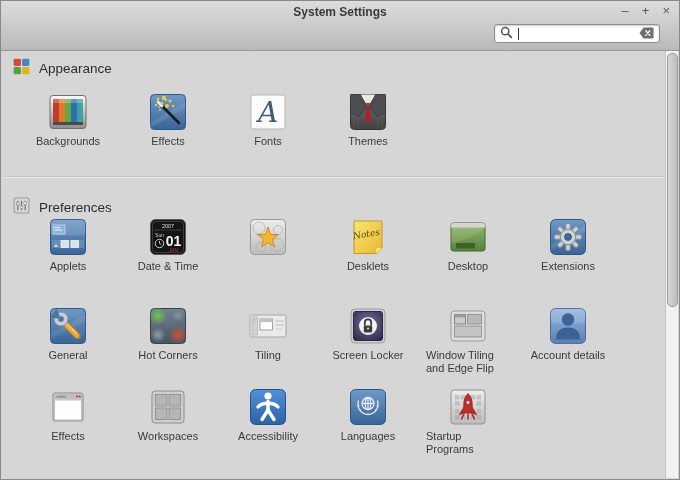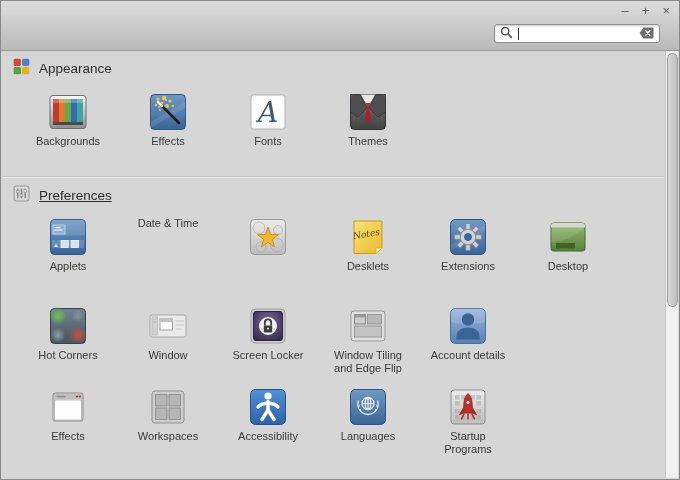--- a/index.html
+++ b/index.html
@@ -26,27 +26,27 @@
   .caret{width:1px;height:12px;background:#333;margin-left:5px;}
   
   .section-header{position:absolute;left:12px;display:flex;align-items:center;
     gap:9px;font-size:13.5px;color:#2d2d2d;}
   .sep{position:absolute;top:175px;left:1px;right:15px;height:1px;
     background:#c7c7c7;box-shadow:0 1px 0 rgba(255,255,255,.45);}
   .row{position:absolute;left:17px;display:flex;}
   .tile{width:100px;display:flex;flex-direction:column;align-items:center;cursor:default;}
   .ticon{width:40px;height:40px;margin-bottom:3px;}
   .ticon svg{display:block;}
-  .tlabel{font-size:11px;color:#3a3a3a;text-align:center;line-height:1.18;max-width:84px;}
+  .tlabel{font-size:11px;color:#3a3a3a;line-height:1.18;max-width:84px;}
   .rowA{top:91px;}
   .rowP1{top:216px;}
   .rowP2{top:305px;}
   .rowP3{top:386px;}
   .hdr1{top:57px;}
-  .hdr2{top:184px;text-decoration:underline;}
+  .hdr2{top:196px;}
   
   .scrollbar{position:absolute;top:50px;right:1px;bottom:1px;width:13px;
     background:#f1f1f1;border-left:1px solid #c5c5c5;box-sizing:border-box;}
   .scroll-thumb{position:absolute;top:2px;left:1px;width:9px;height:252px;
     background:linear-gradient(90deg,#d6d6d6,#bdbdbd);
     border:1px solid #9c9c9c;border-radius:5px;}
   .defs-holder{position:absolute;width:0;height:0;overflow:hidden;}
 </style>
 </head>
 <body>
@@ -104,20 +104,21 @@
           <stop offset="1" stop-color="#d84a3a" stop-opacity="0"></stop>
         </radialGradient>
       <radialGradient id="rGreyR">
           <stop offset="0" stop-color="#aebbc4"></stop>
           <stop offset="1" stop-color="#aebbc4" stop-opacity="0"></stop>
         </radialGradient>
     </defs>
   </svg>
 
   <div class="header">
+    <div class="title">System Settings</div>
     <div class="winctrls">
       <span>–</span>
       <span>+</span>
       <span>×</span>
     </div>
     <div class="search-entry">
       <span>
         <svg width="13" height="13" viewBox="0 0 13 13">
             <circle cx="5.2" cy="5.2" r="3.6" fill="none" stroke="#555" stroke-width="1.5"></circle>
             <line x1="8" y1="8" x2="11.4" y2="11.4" stroke="#555" stroke-width="1.7" stroke-linecap="round"></line>
@@ -247,20 +248,34 @@
             <rect x="6.5" y="12.5" width="8" height="1.2" fill="#e6eef6"></rect>
             <rect x="4" y="23" width="32" height="8" fill="#7fa0c4" opacity="0.55"></rect>
             <rect x="13" y="23.5" width="7.5" height="7" fill="#d9e2ea" stroke="#f2f6fa" stroke-width="0.8"></rect>
             <rect x="23" y="23.5" width="7.5" height="7" fill="#d9e2ea" stroke="#f2f6fa" stroke-width="0.8"></rect>
             <polygon points="6,30 10,30 8,26.5" fill="#cfe0ef"></polygon>
           </svg>
       </span>
       <span class="tlabel">Applets</span>
     </div>
     <div class="tile">
+      <span class="ticon">
+        <svg width="40" height="40" viewBox="0 0 40 40">
+            <rect x="2.5" y="2.5" width="35" height="35" rx="5" fill="#141414" stroke="#5a5a5a"></rect>
+            <rect x="4.5" y="4.5" width="31" height="31" rx="3.5" fill="none" stroke="#3c3c3c"></rect>
+            <text x="20" y="10.5" font-size="5.5" fill="#e0e0e0" text-anchor="middle">2007</text>
+            <line x1="6" y1="13" x2="34" y2="13" stroke="#3a3a3a"></line>
+            <text x="11.5" y="19.5" font-size="5" fill="#cfcfcf" text-anchor="middle">Sun</text>
+            <circle cx="11.5" cy="26.5" r="4.2" fill="#0a0a0a" stroke="#cfcfcf"></circle>
+            <line x1="11.5" y1="26.5" x2="11.5" y2="23.8" stroke="#cfcfcf" stroke-width="0.9"></line>
+            <line x1="11.5" y1="26.5" x2="13.5" y2="27.5" stroke="#cfcfcf" stroke-width="0.9"></line>
+            <text x="25.5" y="29" font-size="14" font-weight="bold" fill="#f5f5f5" text-anchor="middle">01</text>
+            <text x="25.5" y="34.5" font-size="4.8" fill="#c0392b" text-anchor="middle">JAN</text>
+          </svg>
+      </span>
       <span class="tlabel">Date &amp; Time</span>
     </div>
     <div class="tile">
       <span class="ticon">
         <svg width="40" height="40" viewBox="0 0 40 40">
             <rect x="2.5" y="2.5" width="35" height="35" rx="4" fill="url(#gGrey)" stroke="#999"></rect>
             <g fill="none" stroke="#ababab" opacity="0.7">
               <circle cx="11" cy="11" r="6"></circle>
               <circle cx="30" cy="13" r="4.5"></circle>
               <circle cx="13" cy="30" r="5"></circle>
@@ -272,20 +287,31 @@
     </div>
     <div class="tile">
       <span class="ticon">
         <svg width="40" height="40" viewBox="0 0 40 40">
             <path d="M6,4 H34 V31 L28,36.5 H6 Z" fill="url(#gYellow)" stroke="#c2992b"></path>
             <polygon points="34,31 28,36.5 28,31" fill="#fdf0a6" stroke="#d8b23a" stroke-width="0.7"></polygon>
             <text x="19" y="20" font-size="9" font-style="italic" font-family="DejaVu Serif, Liberation Serif, serif" fill="#5d4a12" text-anchor="middle" transform="rotate(-10 19 20)">Notes</text>
           </svg>
       </span>
       <span class="tlabel">Desklets</span>
+    </div>
+    <div class="tile">
+      <span class="ticon">
+        <svg width="40" height="40" viewBox="0 0 40 40">
+            <rect x="3" y="6" width="34" height="28" rx="2.5" fill="url(#gGreen)" stroke="#44682f"></rect>
+            <path d="M5.5,6 H34.5 a2.5,2.5 0 0 1 2.5,2.5 V10.5 H3 V8.5 A2.5,2.5 0 0 1 5.5,6 Z" fill="#d4d6cf"></path>
+            <polygon points="3,10.5 37,10.5 20,22 3,26" fill="#ffffff" opacity="0.1"></polygon>
+            <rect x="8" y="26" width="19" height="5.5" fill="#41602c"></rect>
+          </svg>
+      </span>
+      <span class="tlabel">Desktop</span>
     </div>
     <div class="tile">
       <span class="ticon">
         <svg width="40" height="40" viewBox="0 0 40 40">
             <rect x="2.5" y="2.5" width="35" height="35" rx="5" fill="url(#gBlue)" stroke="#2c5687"></rect>
             <polygon points="2.5,28 37.5,8 37.5,14 2.5,34" fill="#ffffff" opacity="0.09"></polygon>
             <g fill="#ccd2d8" stroke="#858d94">
               <rect x="17.8" y="6.5" width="4.4" height="6" rx="1"></rect>
               <rect x="17.8" y="6.5" width="4.4" height="6" rx="1" transform="rotate(45 20 20)"></rect>
               <rect x="17.8" y="6.5" width="4.4" height="6" rx="1" transform="rotate(90 20 20)"></rect>
@@ -294,34 +320,38 @@
               <rect x="17.8" y="6.5" width="4.4" height="6" rx="1" transform="rotate(225 20 20)"></rect>
               <rect x="17.8" y="6.5" width="4.4" height="6" rx="1" transform="rotate(270 20 20)"></rect>
               <rect x="17.8" y="6.5" width="4.4" height="6" rx="1" transform="rotate(315 20 20)"></rect>
               <circle cx="20" cy="20" r="7.8"></circle>
             </g>
             <circle cx="20" cy="20" r="3.4" fill="#3f6b9c" stroke="#2e5583"></circle>
           </svg>
       </span>
       <span class="tlabel">Extensions</span>
     </div>
-    <div class="tile">
-      <span class="ticon">
-        <svg width="40" height="40" viewBox="0 0 40 40">
-            <rect x="3" y="6" width="34" height="28" rx="2.5" fill="url(#gGreen)" stroke="#44682f"></rect>
-            <path d="M5.5,6 H34.5 a2.5,2.5 0 0 1 2.5,2.5 V10.5 H3 V8.5 A2.5,2.5 0 0 1 5.5,6 Z" fill="#d4d6cf"></path>
-            <polygon points="3,10.5 37,10.5 20,22 3,26" fill="#ffffff" opacity="0.1"></polygon>
-            <rect x="8" y="26" width="19" height="5.5" fill="#41602c"></rect>
-          </svg>
-      </span>
-      <span class="tlabel">Desktop</span>
-    </div>
   </div>
 
   <div class="row rowP2">
+    <div class="tile">
+      <span class="ticon">
+        <svg width="40" height="40" viewBox="0 0 40 40">
+            <rect x="2.5" y="2.5" width="35" height="35" rx="4" fill="url(#gBlue)" stroke="#2f5a8c"></rect>
+            <polygon points="2.5,27 37.5,9 37.5,15 2.5,33" fill="#ffffff" opacity="0.08"></polygon>
+            <line x1="16" y1="16.5" x2="29.5" y2="30" stroke="#b97f22" stroke-width="6.5" stroke-linecap="round"></line>
+            <line x1="16" y1="16.5" x2="29" y2="29.5" stroke="#eaa83e" stroke-width="4.6" stroke-linecap="round"></line>
+            <line x1="17" y1="15.8" x2="28.5" y2="27.5" stroke="#f7cf8a" stroke-width="1.2" stroke-linecap="round"></line>
+            <circle cx="13" cy="13" r="7" fill="#c9cfd5" stroke="#868e95"></circle>
+            <polygon points="13,13 2.5,11.5 8.5,2.5" fill="#4a76a6"></polygon>
+            <circle cx="13" cy="13" r="2.8" fill="#4a76a6" stroke="#6d93bb" stroke-width="0.8"></circle>
+          </svg>
+      </span>
+      <span class="tlabel">General</span>
+    </div>
     <div class="tile">
       <span class="ticon">
         <svg width="40" height="40" viewBox="0 0 40 40">
             <rect x="2.5" y="2.5" width="35" height="35" rx="4" fill="url(#gSlate)" stroke="#36434e"></rect>
             <circle cx="10" cy="10" r="9" fill="url(#rGreen)"></circle>
             <circle cx="30" cy="29" r="9" fill="url(#rRed)"></circle>
             <circle cx="10" cy="29" r="7.5" fill="url(#rGreyR)" opacity="0.7"></circle>
             <circle cx="30" cy="10" r="6" fill="url(#rGreyR)" opacity="0.4"></circle>
           </svg>
       </span>
@@ -334,21 +364,21 @@
             <rect x="4" y="11" width="5.5" height="18" fill="#d2d2d2" stroke="#b4b4b4" stroke-width="0.7"></rect>
             <rect x="5" y="13" width="3.5" height="1" fill="#bcbcbc"></rect>
             <rect x="5" y="15.5" width="3.5" height="1" fill="#bcbcbc"></rect>
             <rect x="12" y="13" width="12.5" height="11" fill="#ffffff" stroke="#9a9a9a" stroke-width="0.9"></rect>
             <rect x="12" y="13" width="12.5" height="3.2" fill="#c2c2c2"></rect>
             <rect x="27.5" y="14" width="8.5" height="2" fill="#d6d6d6"></rect>
             <rect x="27.5" y="18" width="8.5" height="2" fill="#d6d6d6"></rect>
             <rect x="27.5" y="22" width="6" height="2" fill="#dadada"></rect>
           </svg>
       </span>
-      <span class="tlabel">Window</span>
+      <span class="tlabel">Tiling</span>
     </div>
     <div class="tile">
       <span class="ticon">
         <svg width="40" height="40" viewBox="0 0 40 40">
             <rect x="3" y="3" width="34" height="34" rx="4" fill="#cfcfcf" stroke="#9d9d9d"></rect>
             <rect x="5.5" y="5.5" width="29" height="29" rx="2.5" fill="url(#rPurple)" stroke="#2e2744"></rect>
             <circle cx="20" cy="20" r="9" fill="#f2f2f2"></circle>
             <path d="M16.8,19.5 v-3 a3.2,3.2 0 0 1 6.4,0 v3" fill="none" stroke="#3b3b3b" stroke-width="1.8"></path>
             <rect x="15.8" y="19.5" width="8.4" height="7" rx="1.2" fill="#3b3b3b"></rect>
             <circle cx="20" cy="22.5" r="1" fill="#f2f2f2"></circle>

